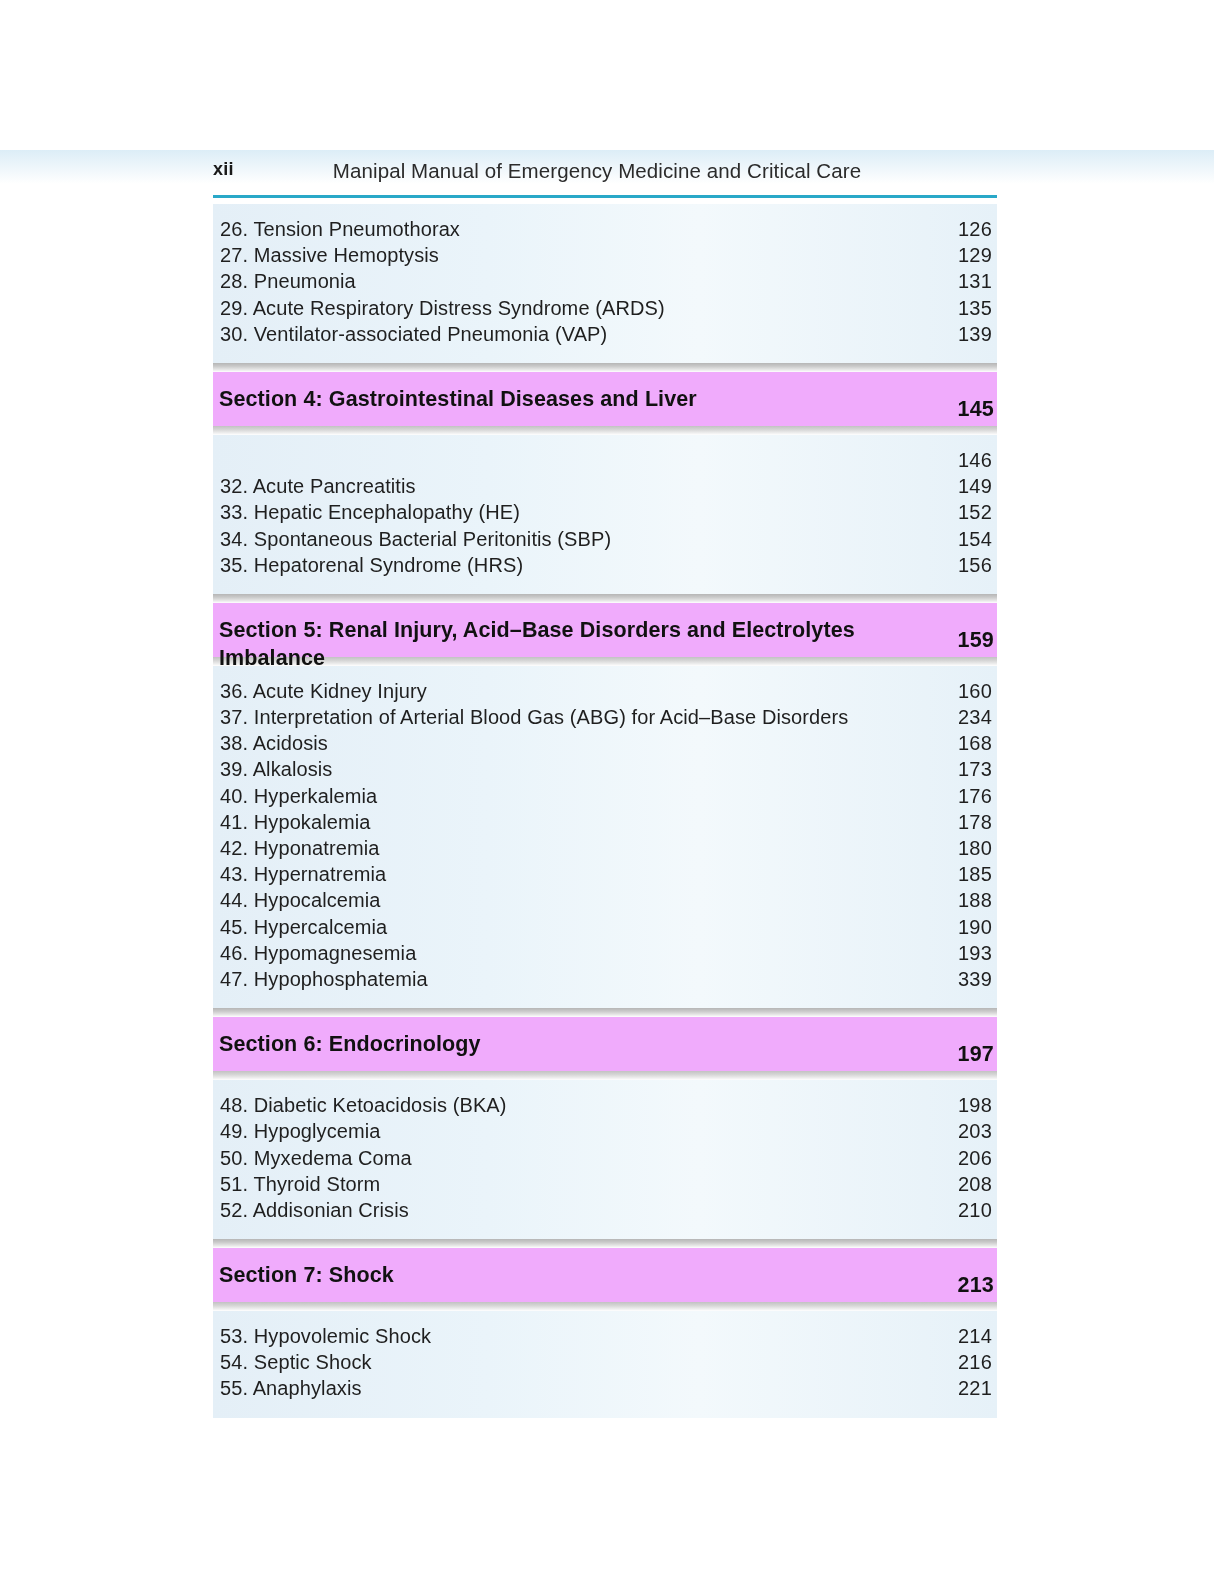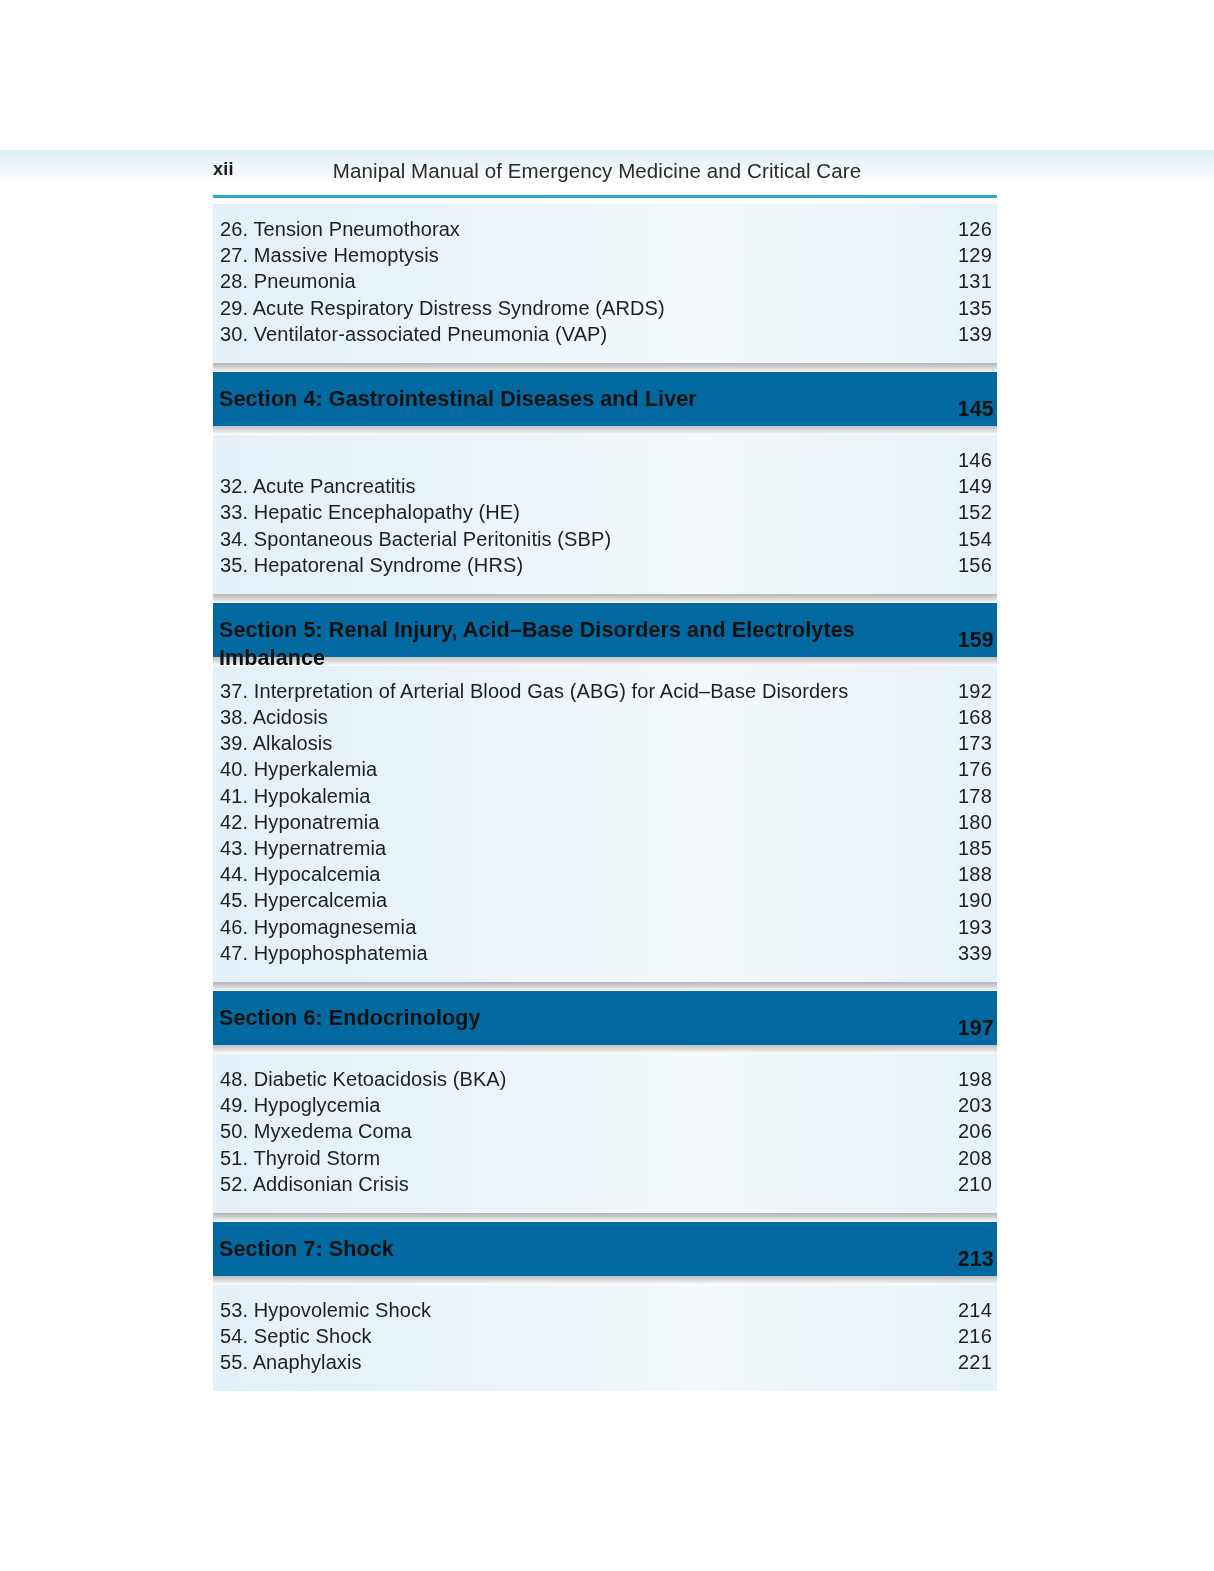--- a/index.html
+++ b/index.html
@@ -81,21 +81,21 @@
   }
   .entry-page {
     position: absolute;
     right: 5px;
     width: 60px;
     text-align: right;
     letter-spacing: 0.2px;
   }
   .section-head {
     position: relative;
-    background: #0369a1;
+    background: #f0abfc;
     padding: 13px 0 11px 0;
   }
   .section-head-inner {
     position: relative;
     min-height: 30px;
   }
   .section-title {
     position: absolute;
     left: 6px;
     top: 0;
@@ -199,22 +199,26 @@
         <div class="shadow-bar"></div>
         <div class="section-head">
           <div class="section-head-inner">
             <div class="section-title">Section 5: Renal Injury, Acid–Base Disorders and Electrolytes Imbalance</div>
             <div class="section-page">159</div>
           </div>
         </div>
         <div class="shadow-bar soft"></div>
         <div class="entries">
           <div class="entry">
+            <span class="entry-label">36. Acute Kidney Injury</span>
+            <span class="entry-page">160</span>
+          </div>
+          <div class="entry">
             <span class="entry-label">37. Interpretation of Arterial Blood Gas (ABG) for Acid–Base Disorders</span>
-            <span class="entry-page">192</span>
+            <span class="entry-page">234</span>
           </div>
           <div class="entry">
             <span class="entry-label">38. Acidosis</span>
             <span class="entry-page">168</span>
           </div>
           <div class="entry">
             <span class="entry-label">39. Alkalosis</span>
             <span class="entry-page">173</span>
           </div>
           <div class="entry">

